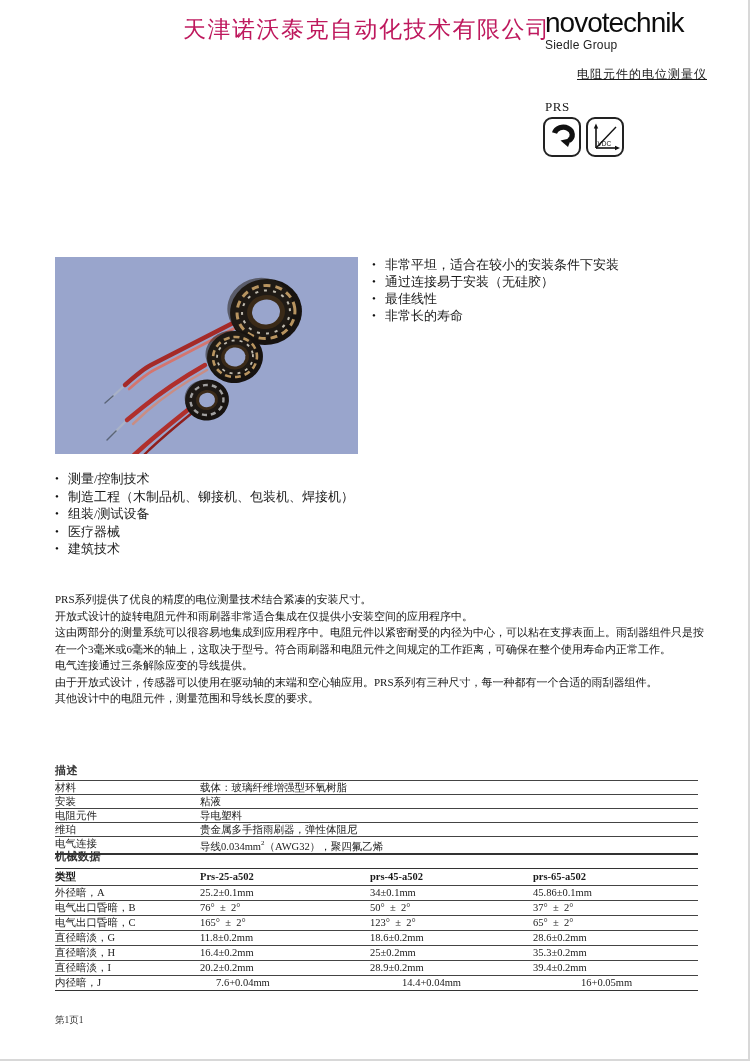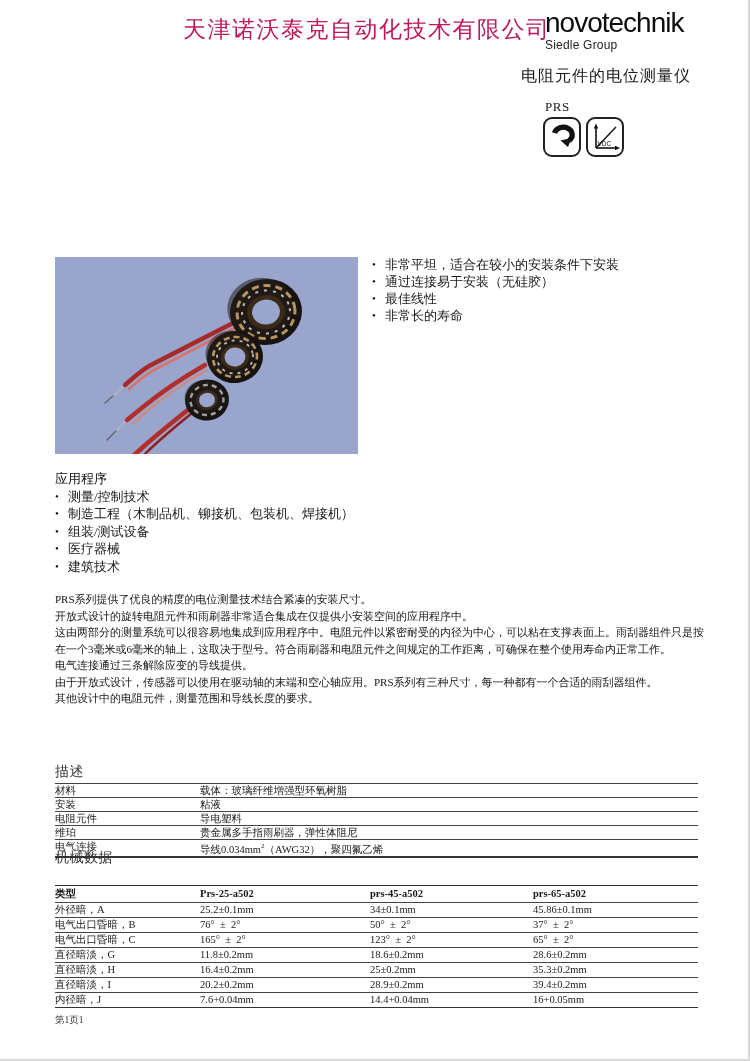--- a/index.html
+++ b/index.html
@@ -10,44 +10,44 @@
     border-right:2px solid #d8d8d8; border-bottom:2px solid #d8d8d8;
     overflow:hidden;
   }
   
   .company-title { position:absolute; left:183px; top:14px; font-size:23px; letter-spacing:1.5px; color:#be185d; white-space:nowrap; }
   .logo { position:absolute; left:545px; top:8px; font-family:"Liberation Sans","DejaVu Sans",sans-serif; color:#0d0d0d; }
   .logo-word { font-size:28px; letter-spacing:-1px; line-height:30px; }
   .logo-word .b { font-weight:400; }
   .logo-word .l { font-weight:400;text-align:center; }
   .logo-sub { font-size:12px; color:#222; margin-top:0px; letter-spacing:0.2px; }
-  .product-type { position:absolute; left:521px; top:66px; font-size:16px; letter-spacing:1px; }
+  .product-type { position:absolute; left:577px; top:66px; font-size:12px; letter-spacing:1px;text-decoration:underline; }
   .series { position:absolute; left:545px; top:99px; font-size:13px; letter-spacing:0.5px; }
   .icon-row { position:absolute; left:543px; top:117px; display:flex; gap:5px; }
   .sym-box { width:38px; height:40px; border:2px solid #222; border-radius:9px; background:#fff; display:flex; align-items:center; justify-content:center; }
   
   .photo { position:absolute; left:55px; top:257px; width:303px; height:197px; }
   
   .features { position:absolute; left:372px; top:256px; width:365px; font-size:13px; line-height:17px; }
   .applications { position:absolute; left:55px; top:470px; width:420px; font-size:13px; line-height:17.5px; }
   .list-title { font-size:13px; color:#111; }
   .bullet-line { display:flex; }
   .bullet { width:13px; font-size:11px; line-height:inherit; color:#111; flex:none; }
   
   .paras { position:absolute; left:55px; top:591px; width:655px; font-size:11px; line-height:16.5px; color:#151515; }
   
-  .section-caption { font-size:14px; color:#333; letter-spacing:0.5px; }
+  .section-caption { font-size:11px; color:#333; letter-spacing:0.5px;font-weight:bold; }
   .desc-section { position:absolute; left:55px; top:763px; width:643px; }
   .desc-table { margin-top:2px; border-top:1.4px solid #444; }
   .drow { display:grid; grid-template-columns:145px 1fr; border-bottom:1.4px solid #444; padding:1px 0 1px 0; font-size:10.5px; line-height:11px; }
   .drow:last-child { border-bottom:2.5px solid #333; }
   .mech-section { position:absolute; left:55px; top:849px; width:643px; }
-  .mech-table { margin-top:18px; border-top:1.8px solid #333; }
+  .mech-table { margin-top:4px; border-top:1.8px solid #333; }
   .mrow { display:grid; grid-template-columns:145px 170px 163px 1fr; border-bottom:1.4px solid #444; padding:1px 0 1.5px 0; font-size:10.5px; line-height:11.5px; }
-  .mrow:last-child { border-bottom:1.8px solid #333; }
+  .mrow:last-child { border-bottom:1.8px solid #333;gap:16px; }
   .mrow.head { font-weight:700; padding:2px 0 2.5px 0; }
   .cell { white-space:pre-wrap; }
   sup { font-size:7px; }
   
   .footer { position:absolute; left:55px; top:1014px; font-size:9.5px; color:#333; }
 </style>
 </head>
 <body>
 
 <div class="page">
@@ -145,21 +145,20 @@
           <span>最佳线性</span>
         </div>
         <div class="bullet-line">
           <span class="bullet">•</span>
           <span>非常长的寿命</span>
         </div>
       </div>
   </div>
 
   <div class="applications">
-    <div class="list-title">应用程序</div>
     <div id="applications-list">
         <div class="bullet-line">
           <span class="bullet">•</span>
           <span>测量/控制技术</span>
         </div>
         <div class="bullet-line">
           <span class="bullet">•</span>
           <span>制造工程（木制品机、铆接机、包装机、焊接机）</span>
         </div>
         <div class="bullet-line">

